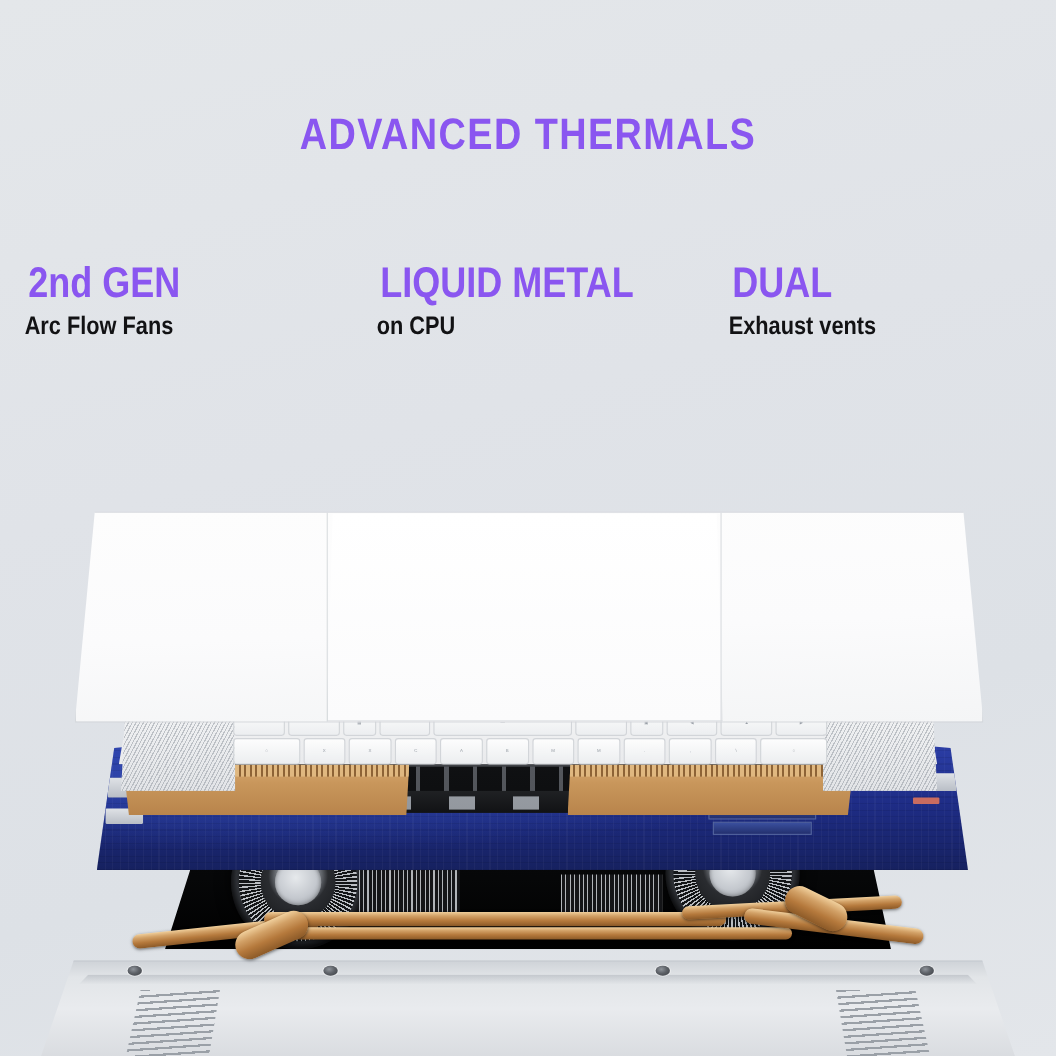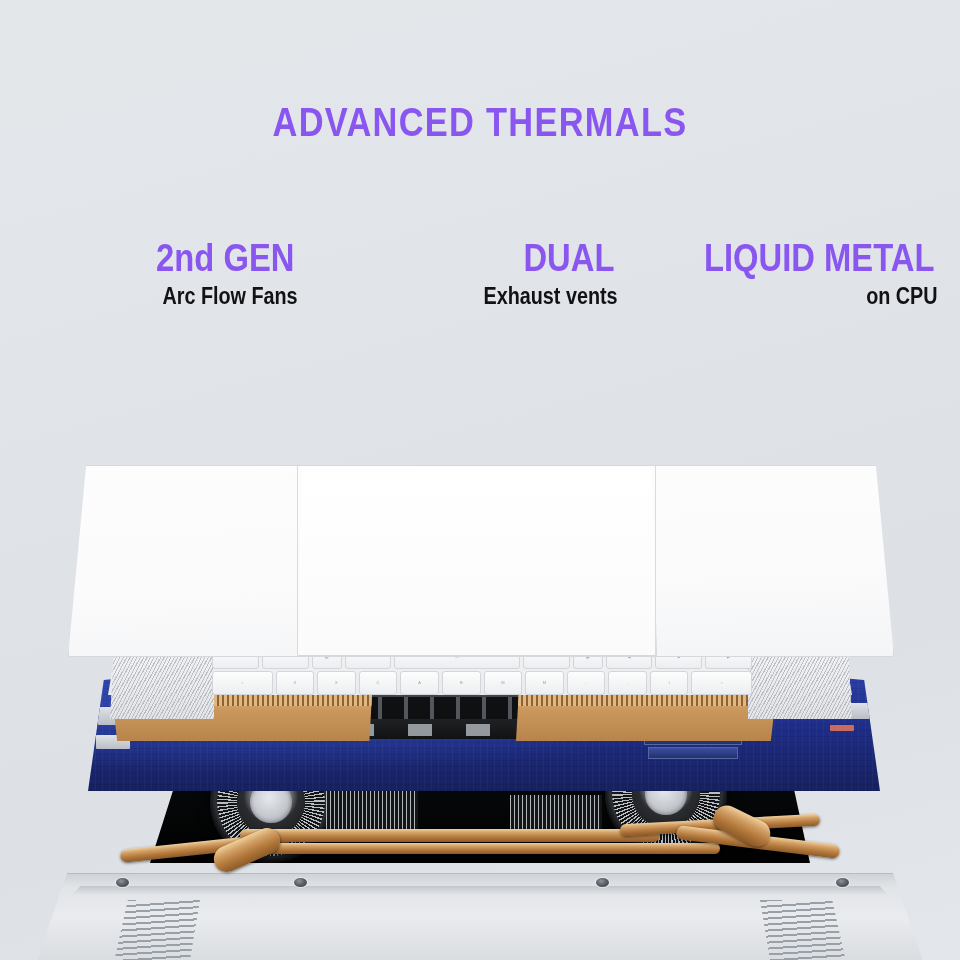--- a/index.html
+++ b/index.html
@@ -19,21 +19,21 @@
     position:absolute;left:0;top:100px;width:960px;text-align:center;
     font-weight:bold;font-size:40px;letter-spacing:1.5px;
     color:#8A56F0;
     transform:scaleX(.86);
     font-family:"Liberation Sans", sans-serif;
   }
   .features{
     position:absolute;left:0;top:238px;width:960px;
     display:flex;
   }
-  .feat{flex:1;text-align:right;}
+  .feat{flex:1;text-align:left;}
   .feat .big{
     font-weight:bold;font-size:38px;color:#8A56F0;line-height:1.02;
     letter-spacing:0px;transform:scaleX(.84);
   }
   .feat .sub{
     font-weight:bold;font-size:23px;color:#121214;line-height:1.05;
     margin-top:6px;transform:scaleX(.86);
   }
   .feat.c1 .big{font-size:39px;}
   .feat.c2 .big{font-size:39px;}
@@ -252,27 +252,27 @@
 
 <div id="stage">
 
   <div class="headline">ADVANCED THERMALS</div>
 
   <div class="features">
     <div class="feat c1">
       <div class="big">2nd GEN</div>
       <div class="sub">Arc Flow Fans</div>
     </div>
+    <div class="feat c2">
+      <div class="big">LIQUID METAL</div>
+      <div class="sub">on CPU</div>
+    </div>
     <div class="feat c3">
       <div class="big">DUAL</div>
       <div class="sub">Exhaust vents</div>
-    </div>
-    <div class="feat c2">
-      <div class="big">LIQUID METAL</div>
-      <div class="sub">on CPU</div>
     </div>
   </div>
 
   <div id="laptop">
 
     <div class="chassis">
       <div class="chassis-lip"></div>
       <div class="screw" style="left:80px;"></div>
       <div class="screw" style="left:258px;"></div>
       <div class="screw" style="left:560px;"></div>

